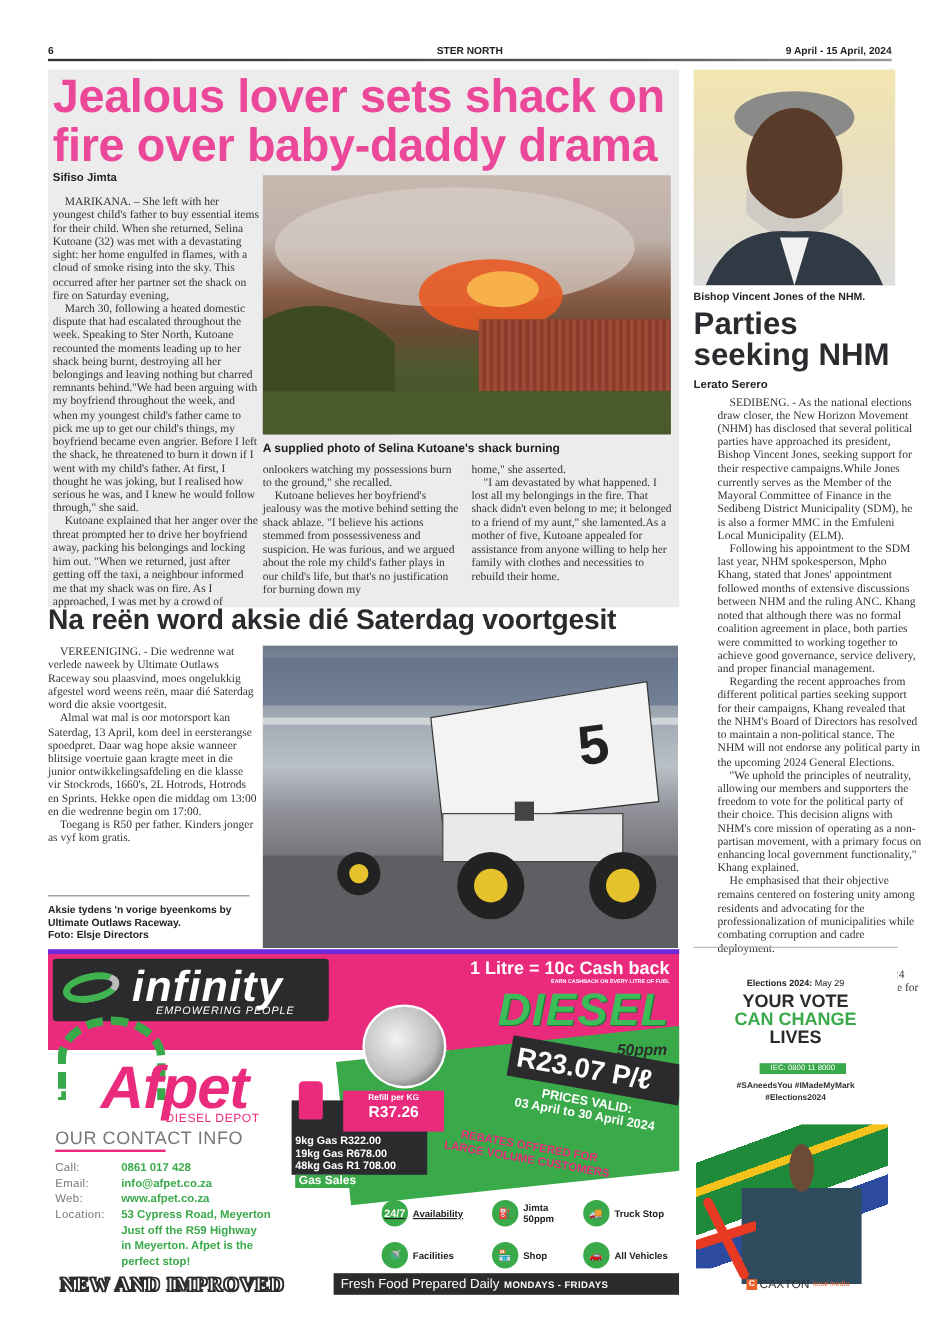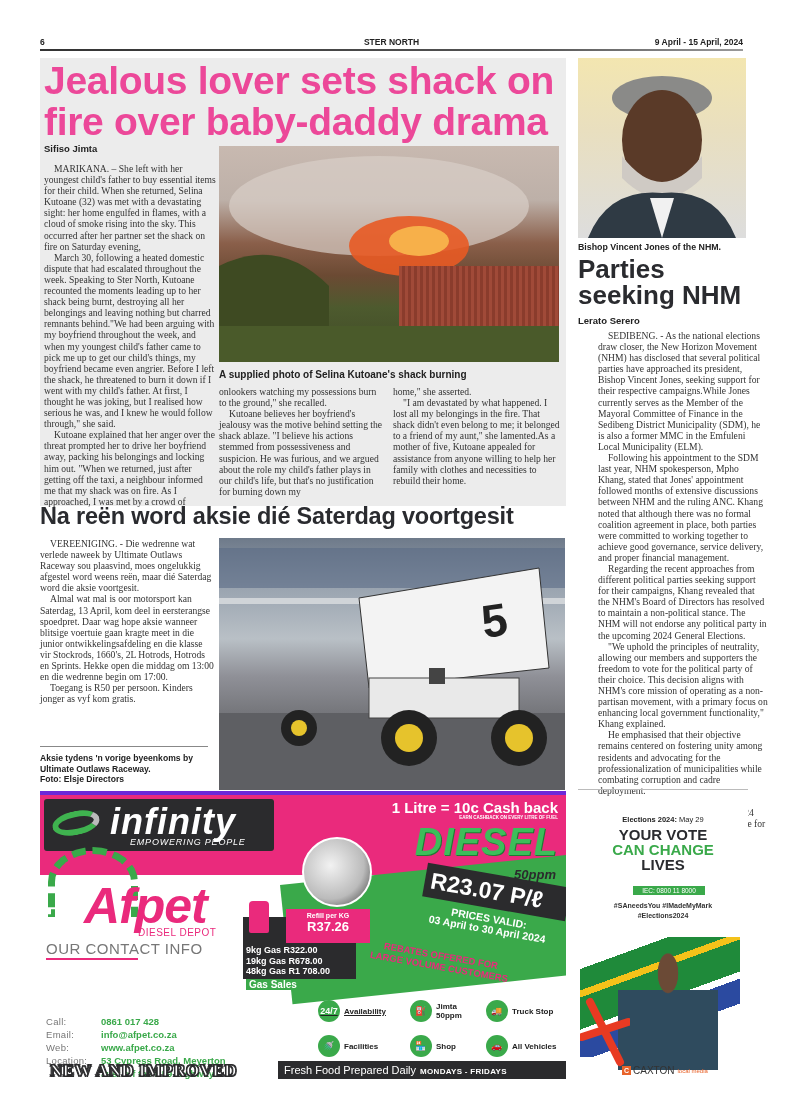--- a/index.html
+++ b/index.html
@@ -56,21 +56,21 @@
   .green-band { position: absolute; left: 240px; top: 90px; width: 300px; height: 120px; background: #3aa94a; transform: rotate(-6deg); transform-origin: left top; }
   .price { position: absolute; left: 384px; top: 80px; width: 145px; height: 34px; background: #2b2b2d; color: #fff; font-size: 23px; font-weight: bold; transform: rotate(10deg); padding-left: 6px; line-height: 34px; }
   .valid { position: absolute; left: 368px; top: 118px; width: 160px; text-align: center; color: #fff; font-size: 10.5px; font-weight: bold; line-height: 11px; transform: rotate(10deg); }
   .rebates { position: absolute; left: 320px; top: 155px; width: 160px; text-align: center; color: #ea2a7c; font-size: 9.5px; font-weight: bold; line-height: 11px; transform: rotate(10deg); }
   .nozzle { position: absolute; left: 262px; top: 42px; width: 70px; height: 70px; border-radius: 50%; background: radial-gradient(circle at 40% 40%, #f2f2f2, #bbb 60%, #333 100%); border: 2px solid #fff; }
   .afpet-ring { position: absolute; left: 8px; top: 52px; width: 90px; height: 70px; border-radius: 50% 50% 0 0; border: 7px dashed #3aa94a; border-bottom: none; }
   .afpet { position: absolute; left: 44px; top: 82px; font-size: 50px; font-weight: bold; font-style: italic; color: #ea2a7c; letter-spacing: -1px; }
   .depot { position: absolute; left: 98px; top: 132px; font-size: 10px; color: #ea2a7c; letter-spacing: 0.5px; }
   .contact-h { position: absolute; left: 6px; top: 145px; font-size: 15px; color: #777; letter-spacing: 0.5px; }
   .contact-rule { position: absolute; left: 6px; top: 163px; width: 92px; height: 2px; background: #ea2a7c; }
-  .ci { position: absolute; left: 6px; top: 172px; font-size: 9.5px; line-height: 13px; margin-top: 48px; }
+  .ci { position: absolute; left: 6px; top: 172px; font-size: 9.5px; line-height: 13px; }
   .ci .row { display: flex; }
   .ci .lbl { width: 55px; color: #777; letter-spacing: 0.3px; }
   .ci .val { color: #3aa94a; font-weight: bold; }
   .gas-icon { position: absolute; left: 209px; top: 106px; width: 20px; height: 32px; background: #ea2a7c; border-radius: 4px 4px 2px 2px; }
   .gas-box { position: absolute; left: 203px; top: 122px; width: 113px; height: 62px; background: #2b2b2d; }
   .refill { position: absolute; left: 246px; top: 114px; width: 84px; height: 34px; background: #ea2a7c; color: #fff; text-align: center; }
   .refill .a { font-size: 7px; font-weight: bold; margin-top: 3px; }
   .refill .b { font-size: 13px; font-weight: bold; }
   .gas-list { position: absolute; left: 206px; top: 150px; font-size: 9px; font-weight: bold; color: #fff; line-height: 10.5px; }
   .gas-sales { position: absolute; left: 206px; top: 184px; background: #3aa94a; color: #fff; font-size: 10px; font-weight: bold; padding: 0 3px; }
@@ -165,21 +165,21 @@
   <p>"We uphold the principles of neutrality, allowing our members and supporters the freedom to vote for the political party of their choice. This decision aligns with NHM's core mission of operating as a non-partisan movement, with a primary focus on enhancing local government functionality," Khang explained.</p>
   <p>He emphasised that their objective remains centered on fostering unity among residents and advocating for the professionalization of municipalities while combating corruption and cadre deployment.</p>
   <p>"We extend our well wishes to all political parties participating in the 2024 election campaign and express our hope for a peaceful and constructive electoral process," Khang concluded.</p>
 </div>
 <div class="abs rrule"></div>
 
 <h2 class="abs h3 sans">Na reën word aksie dié Saterdag voortgesit</h2>
 <div class="abs body col5">
   <p>VEREENIGING. - Die wedrenne wat verlede naweek by Ultimate Outlaws Raceway sou plaasvind, moes ongelukkig afgestel word weens reën, maar dié Saterdag word die aksie voortgesit.</p>
   <p>Almal wat mal is oor motorsport kan Saterdag, 13 April, kom deel in eersterangse spoedpret. Daar wag hope aksie wanneer blitsige voertuie gaan kragte meet in die junior ontwikkelingsafdeling en die klasse vir Stockrods, 1660's, 2L Hotrods, Hotrods en Sprints. Hekke open die middag om 13:00 en die wedrenne begin om 17:00.</p>
-  <p>Toegang is R50 per persoon. Kinders jonger as vyf kom gratis.</p>
+  <p>Toegang is R50 per father. Kinders jonger as vyf kom gratis.</p>
 </div>
 <div class="abs photo3">
   <svg width="346" height="252" viewBox="0 0 346 252">
     <rect x="0" y="10" width="346" height="40" fill="#5a6a86" opacity="0.6"></rect>
     <rect x="0" y="60" width="346" height="6" fill="#d0d4d8"></rect>
     <rect x="0" y="175" width="346" height="77" fill="#5e5f63"></rect>
     <polygon points="140,60 320,30 330,130 150,150" fill="#f3f3f3" stroke="#333" stroke-width="1"></polygon>
     <text x="265" y="100" font-family="Liberation Sans, sans-serif" font-size="46" font-weight="bold" fill="#222" transform="rotate(-8 265 100)">5</text>
     <rect x="150" y="140" width="150" height="40" fill="#e9e9e9" stroke="#444"></rect>
     <circle cx="190" cy="200" r="28" fill="#222"></circle>

